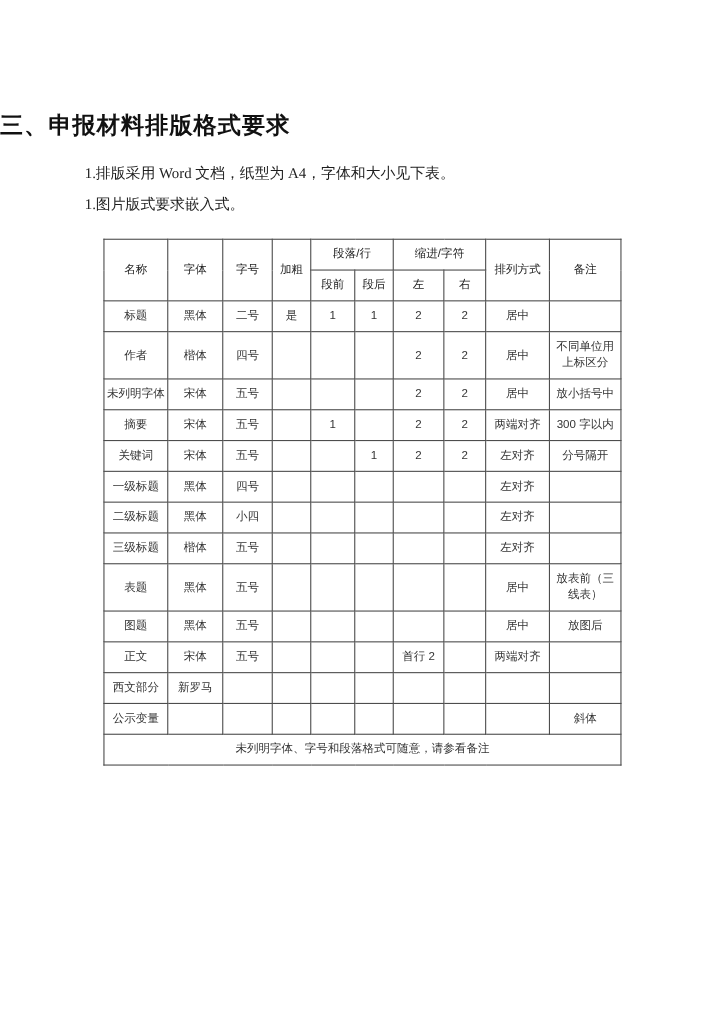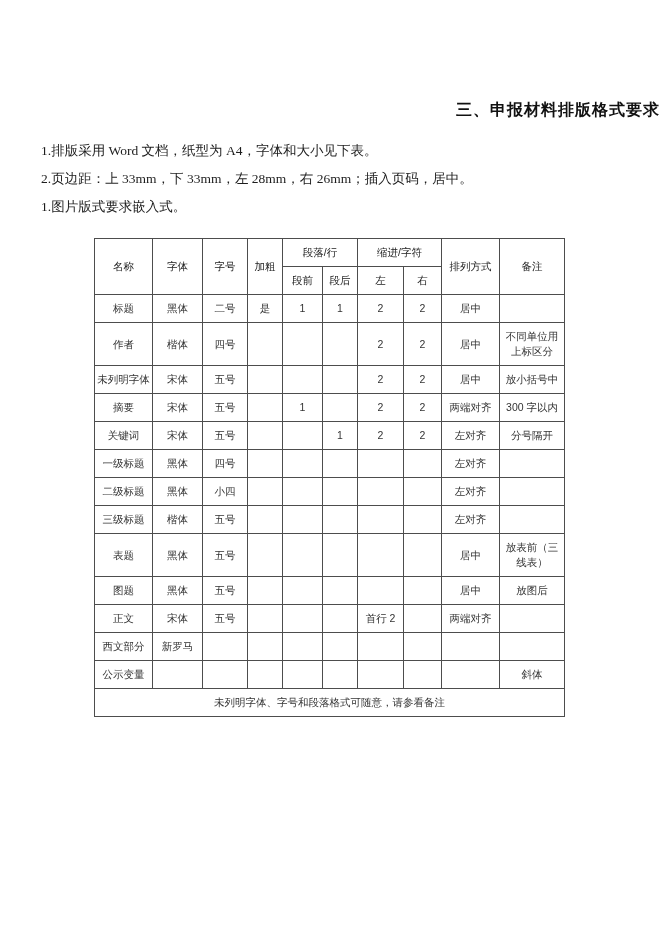--- a/index.html
+++ b/index.html
@@ -12,29 +12,28 @@
   }
   .page {
     position: relative;
     width: 660px; height: 933px;
     overflow: hidden;
     background: #ffffff;
   }
   .doc-title {
     margin: 0;
     padding-top: 100px;
-    text-align: right;
-    font-size: 16px;
+    text-align: left;
+    font-size: 21px;
     font-weight: bold;
     letter-spacing: 1px;
     color: #111111;
-    padding-left: 37px;
   }
   .body-text {
-    margin: 16px 60px 0 41px;
+    margin: 16px 60px 0 77px;
     font-size: 13.5px;
     color: #1d1d1d;
   }
   .body-text p {
     margin: 0;
     line-height: 28px;
   }
   table.format-table {
     border-collapse: collapse;
     table-layout: fixed;
@@ -64,21 +63,20 @@
 </style>
 </head>
 <body>
 
 <div class="page">
 
   <h1 class="doc-title">三、申报材料排版格式要求</h1>
 
   <div class="body-text">
     <p>1.排版采用 Word 文档，纸型为 A4，字体和大小见下表。</p>
-    <p>2.页边距：上 33mm，下 33mm，左 28mm，右 26mm；插入页码，居中。</p>
     <p>1.图片版式要求嵌入式。</p>
   </div>
 
   <table class="format-table">
     <colgroup>
       <col style="width:58px">
         <col style="width:50px">
         <col style="width:45px">
       <col style="width:35px">
         <col style="width:40px">

